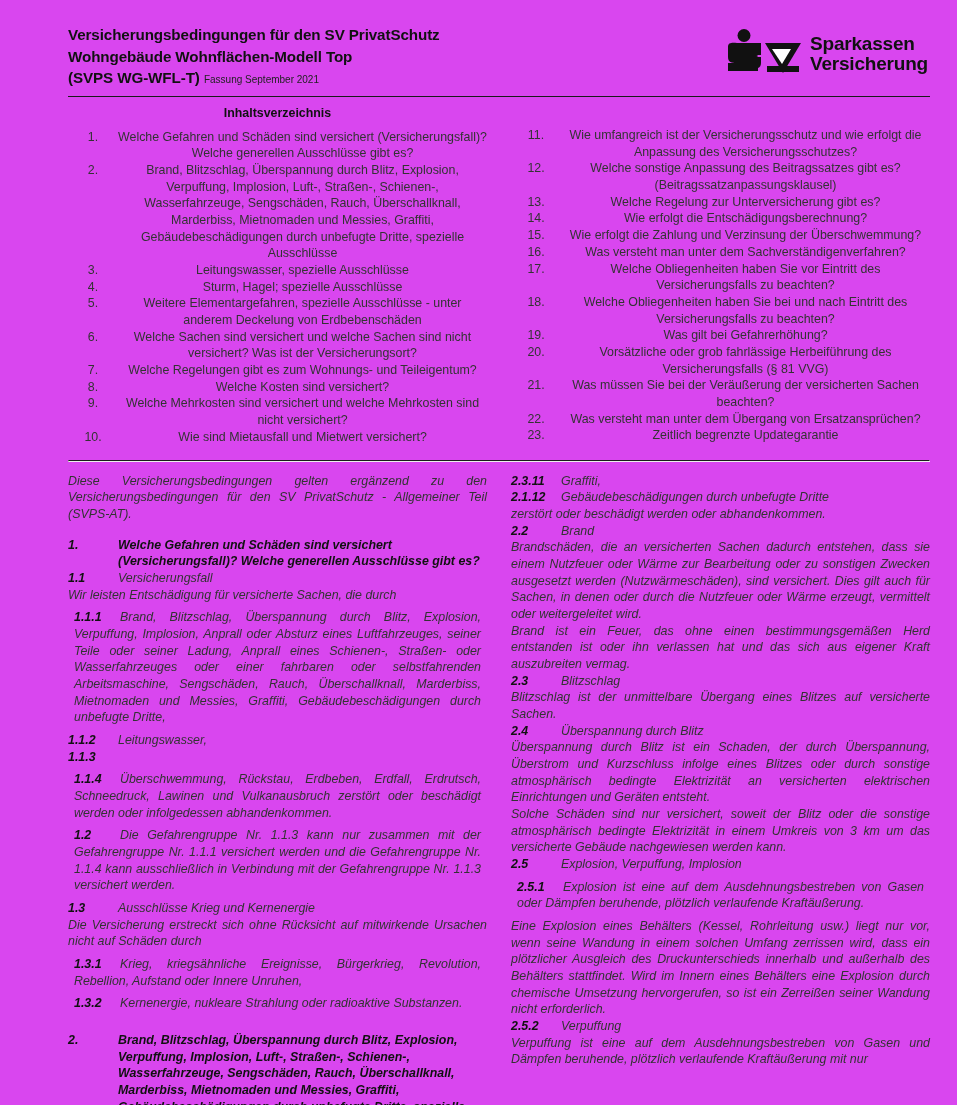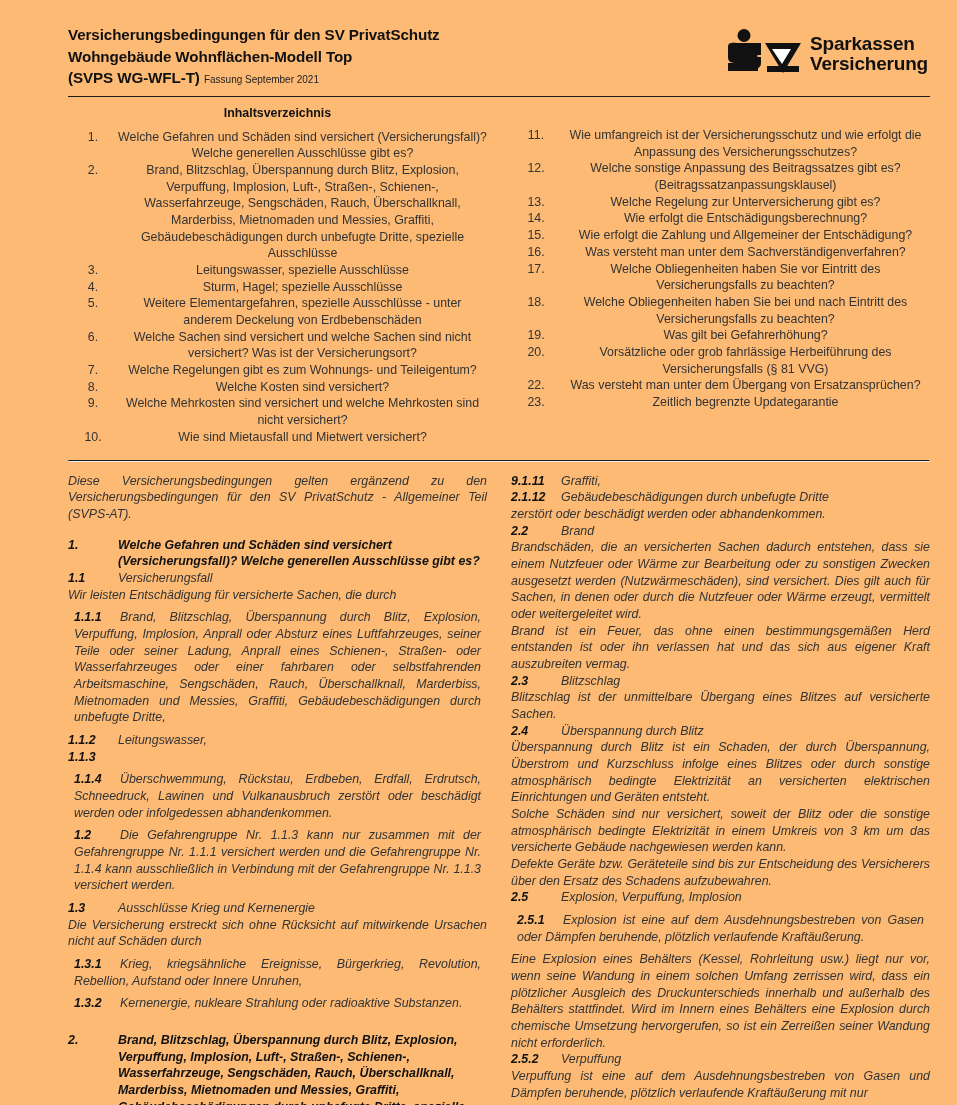--- a/index.html
+++ b/index.html
@@ -8,21 +8,21 @@
     background: #ffffff;
   }
   body {
     font-family: "Liberation Sans", sans-serif;
     color: #1a1a1a;
   }
   .page {
     position: relative;
     width: 957px;
     height: 1105px;
-    background: #fdba74;
+    background: #d946ef;
     overflow: hidden;
     box-sizing: border-box;
   }
   .content {
     position: absolute;
     left: 68px;
     top: 22px;
     width: 862px;
   }
 
@@ -263,41 +263,45 @@
         <div class="toc-item">
           <span class="toc-num">13.</span>
           <span class="toc-text">Welche Regelung zur Unterversicherung gibt es?</span>
         </div>
         <div class="toc-item">
           <span class="toc-num">14.</span>
           <span class="toc-text">Wie erfolgt die Entschädigungsberechnung?</span>
         </div>
         <div class="toc-item">
           <span class="toc-num">15.</span>
-          <span class="toc-text">Wie erfolgt die Zahlung und Allgemeiner der Entschädigung?</span>
+          <span class="toc-text">Wie erfolgt die Zahlung und Verzinsung der Überschwemmung?</span>
         </div>
         <div class="toc-item">
           <span class="toc-num">16.</span>
           <span class="toc-text">Was versteht man unter dem Sachverständigenverfahren?</span>
         </div>
         <div class="toc-item">
           <span class="toc-num">17.</span>
           <span class="toc-text">Welche Obliegenheiten haben Sie vor Eintritt des Versicherungsfalls zu beachten?</span>
         </div>
         <div class="toc-item">
           <span class="toc-num">18.</span>
           <span class="toc-text">Welche Obliegenheiten haben Sie bei und nach Eintritt des Versicherungsfalls zu beachten?</span>
         </div>
         <div class="toc-item">
           <span class="toc-num">19.</span>
           <span class="toc-text">Was gilt bei Gefahrerhöhung?</span>
         </div>
         <div class="toc-item">
           <span class="toc-num">20.</span>
           <span class="toc-text">Vorsätzliche oder grob fahrlässige Herbeiführung des Versicherungsfalls (§ 81 VVG)</span>
+        </div>
+        <div class="toc-item">
+          <span class="toc-num">21.</span>
+          <span class="toc-text">Was müssen Sie bei der Veräußerung der versicherten Sachen beachten?</span>
         </div>
         <div class="toc-item">
           <span class="toc-num">22.</span>
           <span class="toc-text">Was versteht man unter dem Übergang von Ersatzansprüchen?</span>
         </div>
         <div class="toc-item">
           <span class="toc-num">23.</span>
           <span class="toc-text">Zeitlich begrenzte Updategarantie</span>
         </div>
       </div>
@@ -356,21 +360,21 @@
         <div class="hang bold">
           <span class="lbl">2.</span>
           <span class="txt">Brand, Blitzschlag, Überspannung durch Blitz, Explosion, Verpuffung, Implosion, Luft-, Straßen-, Schienen-, Wasserfahrzeuge, Sengschäden, Rauch, Überschallknall, Marderbiss, Mietnomaden und Messies, Graffiti, Gebäudebeschädigungen durch unbefugte Dritte, spezielle Ausschlüsse</span>
         </div>
 
       </div>
 
       <div class="body-col">
 
         <div class="hang">
-          <span class="lbl">9.1.11</span>
+          <span class="lbl">2.3.11</span>
           <span class="txt">Graffiti,</span>
         </div>
 
         <div class="hang">
           <span class="lbl">2.1.12</span>
           <span class="txt">Gebäudebeschädigungen durch unbefugte Dritte</span>
         </div>
 
         <p class="para">zerstört oder beschädigt werden oder abhandenkommen.</p>
 
@@ -389,21 +393,20 @@
 
         <p class="para">Blitzschlag ist der unmittelbare Übergang eines Blitzes auf versicherte Sachen.</p>
 
         <div class="hang">
           <span class="lbl">2.4</span>
           <span class="txt">Überspannung durch Blitz</span>
         </div>
 
         <p class="para">Überspannung durch Blitz ist ein Schaden, der durch Überspannung, Überstrom und Kurzschluss infolge eines Blitzes oder durch sonstige atmosphärisch bedingte Elektrizität an versicherten elektrischen Einrichtungen und Geräten entsteht.</p>
         <p class="para">Solche Schäden sind nur versichert, soweit der Blitz oder die sonstige atmosphärisch bedingte Elektrizität in einem Umkreis von 3 km um das versicherte Gebäude nachgewiesen werden kann.</p>
-        <p class="para">Defekte Geräte bzw. Geräteteile sind bis zur Entscheidung des Versicherers über den Ersatz des Schadens aufzubewahren.</p>
 
         <div class="hang">
           <span class="lbl">2.5</span>
           <span class="txt">Explosion, Verpuffung, Implosion</span>
         </div>
 
         <p class="runon"><span class="lbl">2.5.1</span><span>Explosion ist eine auf dem Ausdehnungsbestreben von Gasen oder Dämpfen beruhende, plötzlich verlaufende Kraftäußerung.</span></p>
 
         <p class="para">Eine Explosion eines Behälters (Kessel, Rohrleitung usw.) liegt nur vor, wenn seine Wandung in einem solchen Umfang zerrissen wird, dass ein plötzlicher Ausgleich des Druckunterschieds innerhalb und außerhalb des Behälters stattfindet. Wird im Innern eines Behälters eine Explosion durch chemische Umsetzung hervorgerufen, so ist ein Zerreißen seiner Wandung nicht erforderlich.</p>
 

